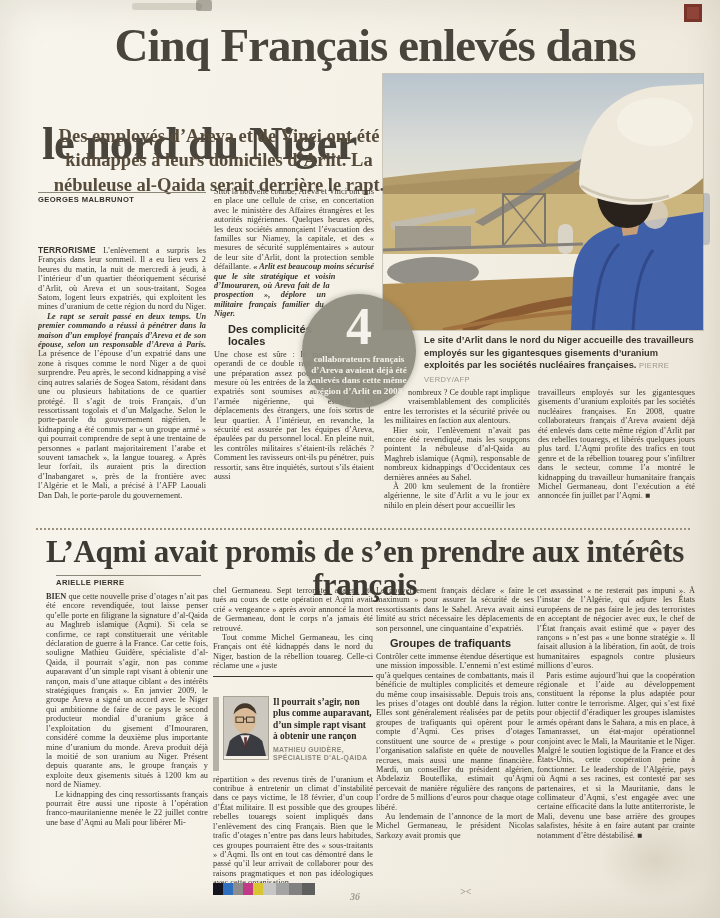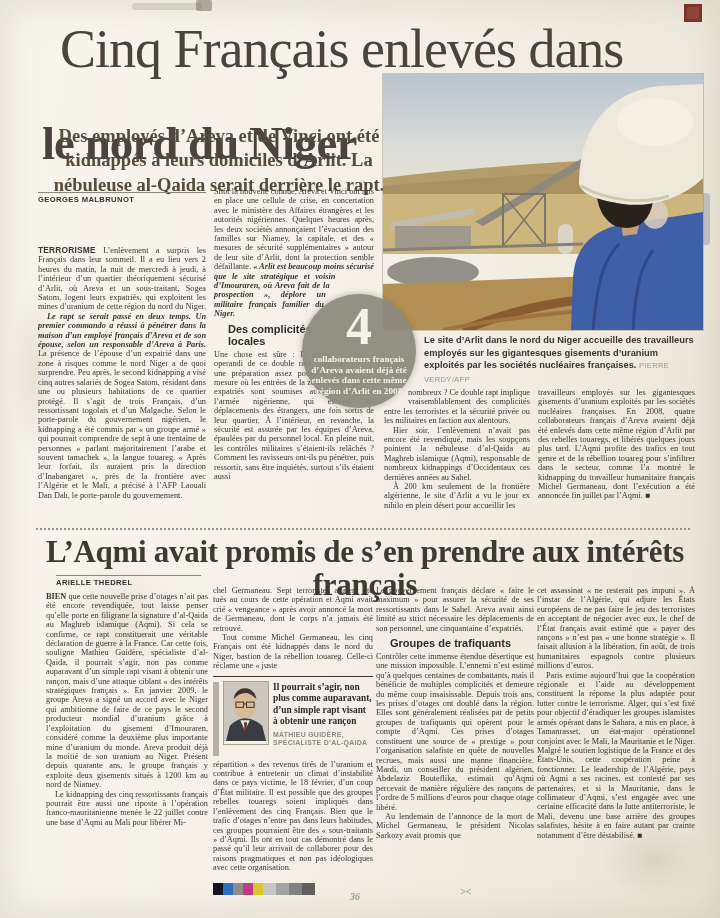--- a/index.html
+++ b/index.html
@@ -1,22 +1,22 @@
 <!DOCTYPE html>
 <html><head>
 <meta charset="utf-8">
 <style>
   html,body{margin:0;padding:0;background:#e9e7e1;}
   .page{position:relative;width:720px;height:918px;overflow:hidden;
     background:linear-gradient(100deg,#f8f5ed 0%,#f5f1e7 45%,#efeadd 80%,#e7e2d4 100%);
     font-family:"Liberation Serif",serif;color:#38342f;box-shadow:inset 0 0 40px rgba(120,110,90,.18);}
   .stain{position:absolute;pointer-events:none;}
   
-  .h1a{position:absolute;left:60px;top:22px;width:630px;text-align:left;font-size:54px;line-height:1.02;
-    font-weight:normal;color:#49443c;letter-spacing:-1px;}
+  .h1a{position:absolute;left:60px;top:22px;width:630px;text-align:center;font-size:47px;line-height:1.02;
+    font-weight:bold;color:#49443c;letter-spacing:-1px;}
   .h1b{position:absolute;left:42px;top:72px;font-size:47px;font-weight:bold;color:#49443c;letter-spacing:-1px;line-height:1;margin-top:48px;}
   .standfirst{position:absolute;left:36px;top:124px;width:366px;text-align:center;
     font-size:18.5px;line-height:1.32;font-weight:bold;color:#574c3b;}
   .h2{position:absolute;left:40px;top:536px;width:650px;text-align:center;font-size:31px;
     font-weight:bold;color:#3d3933;letter-spacing:-.3px;line-height:1.05;}
   
   .byline{position:absolute;font-family:"Liberation Sans",sans-serif;font-weight:bold;font-size:7.6px;
     letter-spacing:.4px;color:#35312c;text-align:left;border-top:1px solid #8d877a;padding-top:2px;}
   
   .col{position:absolute;text-align:justify;font-size:8.3px;line-height:9.4px;overflow:hidden;color:#3a3630;}
@@ -38,21 +38,21 @@
   .credit{font-weight:normal;font-size:7.6px;color:#9a958a;letter-spacing:.3px;}
   
   .badge{position:absolute;left:302px;top:294px;width:114px;height:114px;border-radius:50%;
     background:rgba(141,139,126,.95);z-index:3;text-align:center;color:#f4f2ea;
     box-shadow:0 0 6px rgba(90,88,75,.4);}
   .badge .num{font-size:52px;line-height:52px;font-weight:bold;margin-top:7px;}
   .badge .btxt{font-size:9.2px;line-height:10.6px;font-weight:bold;padding:1px 9px 0;}
   
   .dotted{position:absolute;left:36px;top:528px;width:654px;border-top:2px dotted #97917e;}
   
-  .qbox{border-top:1px solid #3a362f;margin:5px 0 4px;padding-top:5px;display:flex;gap:5px;min-height:74px;justify-content:space-between;}
+  .qbox{border-top:1px solid #3a362f;margin:5px 0 4px;padding-top:20px;display:flex;gap:5px;min-height:74px;justify-content:space-between;}
   .qstrip{width:6px;background:#b5b1a5;flex:none;}
   .qportrait{width:44px;height:62px;flex:none;box-shadow:0 0 0 1px #a8a295;}
   .qtext{font-weight:bold;font-size:9.4px;line-height:11.6px;text-align:left;color:#2e2a25;}
   .qauthor{font-family:"Liberation Sans",sans-serif;font-weight:bold;font-size:6.9px;line-height:8.4px;
     color:#8e897d;letter-spacing:.3px;margin-top:3px;}
   
   .cbar{position:absolute;left:213px;top:883px;height:12px;z-index:2;}
   .cchip{display:inline-block;width:10px;height:12px;vertical-align:top;}
   
   .pencil{position:absolute;font-size:10px;color:#a09a8c;font-style:italic;font-weight:bold;}
@@ -140,21 +140,21 @@
     <p class="ind"><span>À 200 km seulement de la frontière algérienne, le site d’Arlit a vu le jour ex nihilo en plein désert pour accueillir les</span></p>
   </div>
 
   <div class="col" style="left:538px;top:388px;width:157px;height:140px;">
     <p><span>travailleurs employés sur les gigantesques gisements d’uranium exploités par les sociétés nucléaires françaises. En 2008, quatre collaborateurs français d’Areva avaient déjà été enlevés dans cette même région d’Arlit par des rebelles touaregs, et libérés quelques jours plus tard. L’Aqmi profite des trafics en tout genre et de la rébellion touareg pour s’infiltrer dans le secteur, comme l’a montré le kidnapping du travailleur humanitaire français Michel Germaneau, dont l’exécution a été annoncée fin juillet par l’Aqmi. ■</span></p>
   </div>
 
   <div class="dotted"></div>
 
   <div class="h2">L’Aqmi avait promis de s’en prendre aux intérêts français</div>
-  <div class="byline" style="left:56px;top:575px;width:145px;">ARIELLE THEDREL</div>
+  <div class="byline" style="left:56px;top:575px;width:145px;">ARIELLE PIERRE</div>
 
   <div class="col" style="left:46px;top:592px;width:162px;height:320px;">
     <p><span class="leadserif">BIEN</span> <span>que cette nouvelle prise d’otages n’ait pas été encore revendiquée, tout laisse penser qu’elle porte en filigrane la signature d’al-Qaida au Maghreb islamique (Aqmi). Si cela se confirme, ce rapt constituerait une véritable déclaration de guerre à la France. Car cette fois, souligne Mathieu Guidère, spécialiste d’al-Qaida, il pourrait s’agir, non pas comme auparavant d’un simple rapt visant à obtenir une rançon, mais d’une attaque ciblant « des intérêts stratégiques français ». En janvier 2009, le groupe Areva a signé un accord avec le Niger qui ambitionne de faire de ce pays le second producteur mondial d’uranium grâce à l’exploitation du gisement d’Imouraren, considéré comme la deuxième plus importante mine d’uranium du monde. Areva produit déjà la moitié de son uranium au Niger. Présent depuis quarante ans, le groupe français y exploite deux gisements situés à 1200 km au nord de Niamey.</span></p>
     <p class="ind"><span>Le kidnapping des cinq ressortissants français pourrait être aussi une riposte à l’opération franco-mauritanienne menée le 22 juillet contre une base d’Aqmi au Mali pour libérer Mi-</span></p>
   </div>
 
   <div class="col" style="left:213px;top:586px;width:160px;height:326px;">
     <p><span>chel Germaneau. Sept terroristes avaient été tués au cours de cette opération et Aqmi avait crié « vengeance » après avoir annoncé la mort de Germaneau, dont le corps n’a jamais été retrouvé.</span></p>
     <p class="ind"><span>Tout comme Michel Germaneau, les cinq Français ont été kidnappés dans le nord du Niger, bastion de la rébellion touareg. Celle-ci réclame une « juste</span></p>
 

